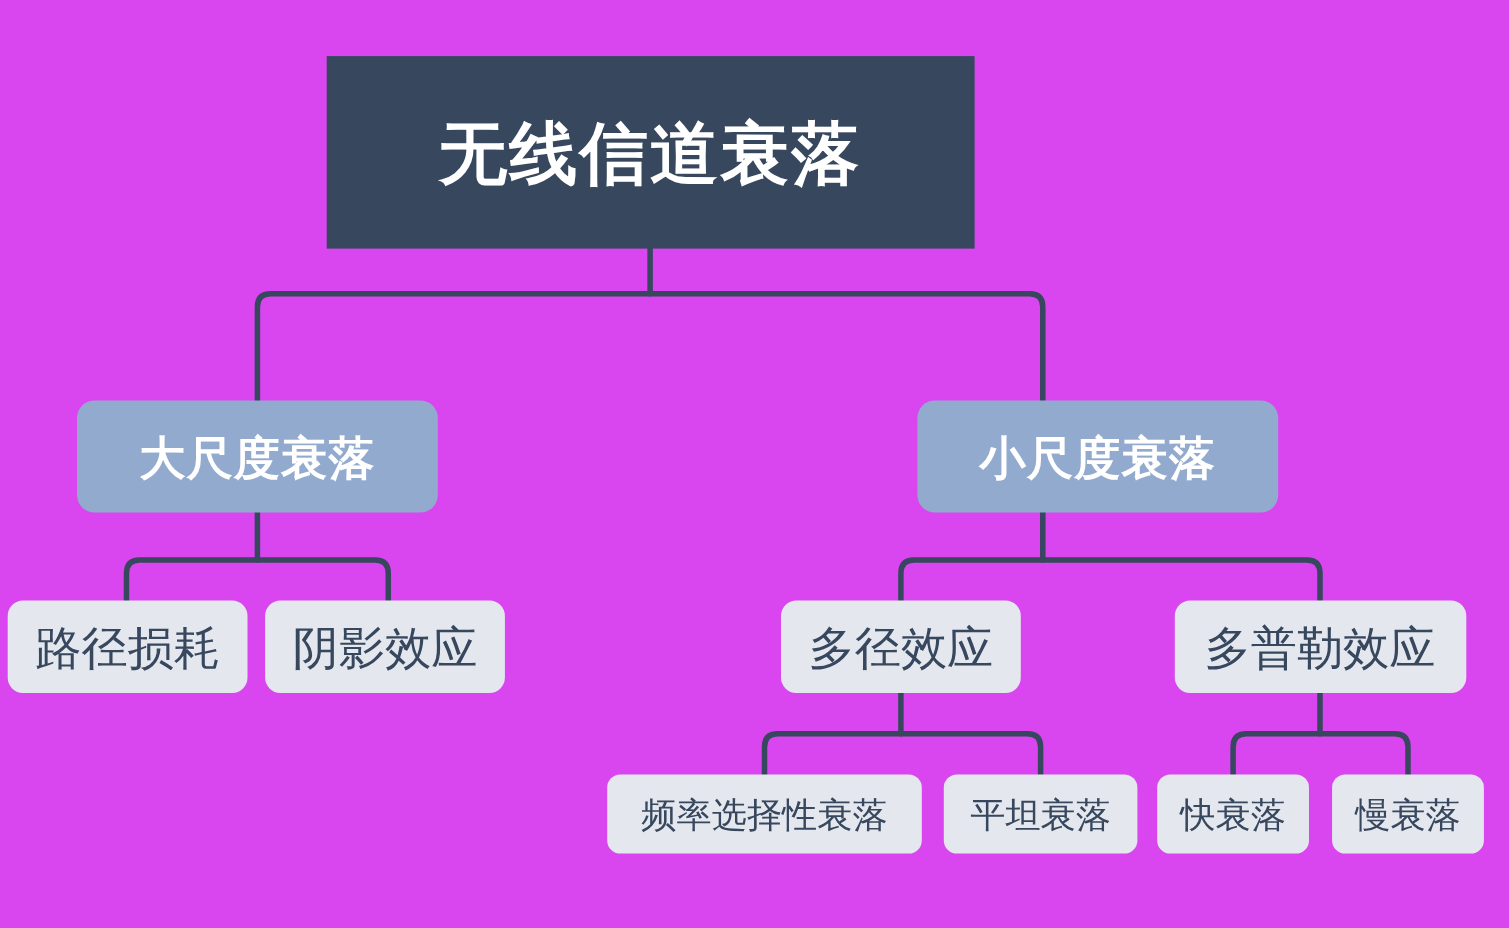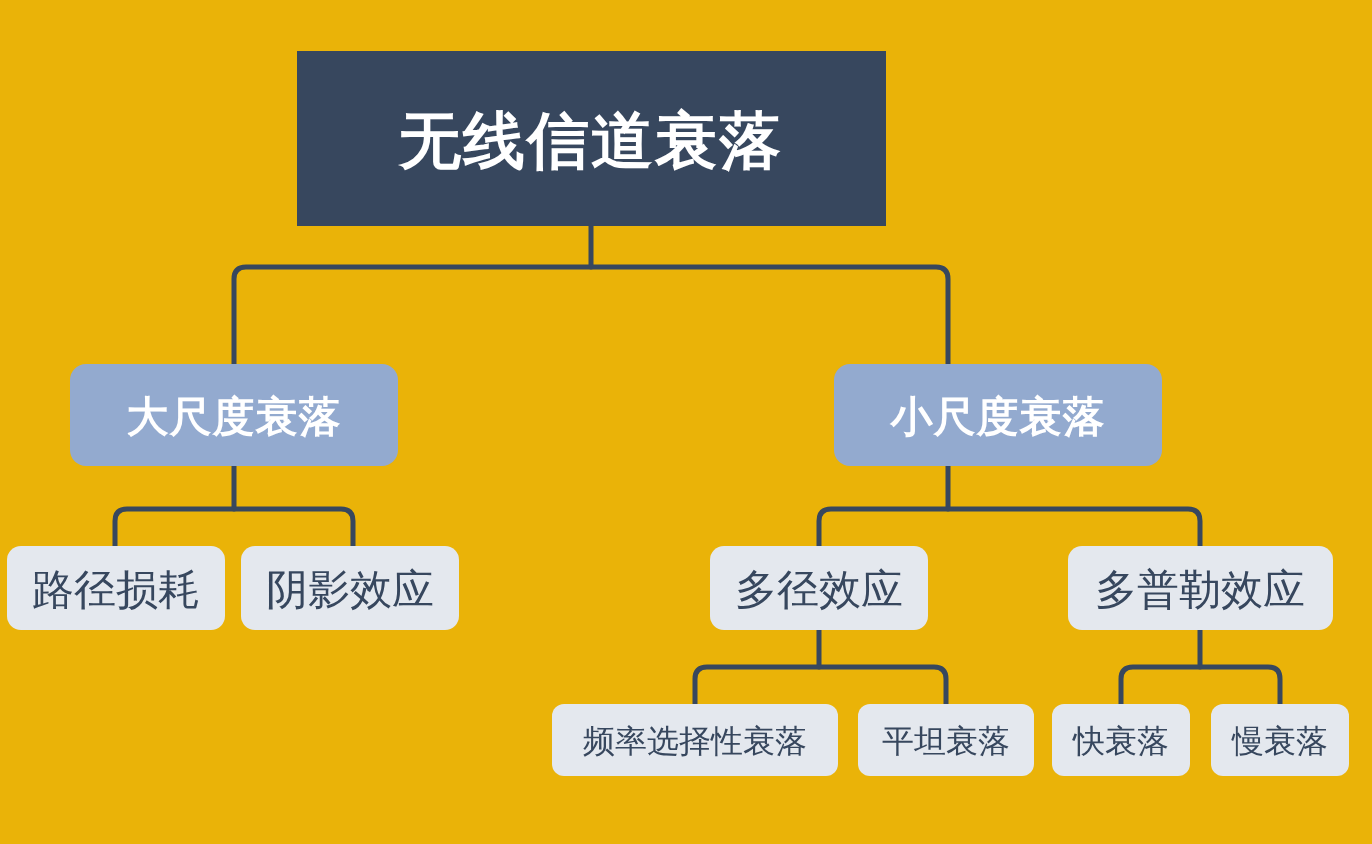--- a/index.html
+++ b/index.html
@@ -10,21 +10,21 @@
   body {
     width: 1372px;
     height: 844px;
     overflow: hidden;
     font-family: "Liberation Sans", "DejaVu Sans", sans-serif;
   }
   #diagram-root {
     position: relative;
     width: 1372px;
     height: 844px;
-    background: #eab308;
+    background: #d946ef;
   }
   svg.tree-canvas {
     position: absolute;
     top: 0;
     left: 0;
     width: 1372px;
     height: 844px;
     display: block;
   }
   .connector {

